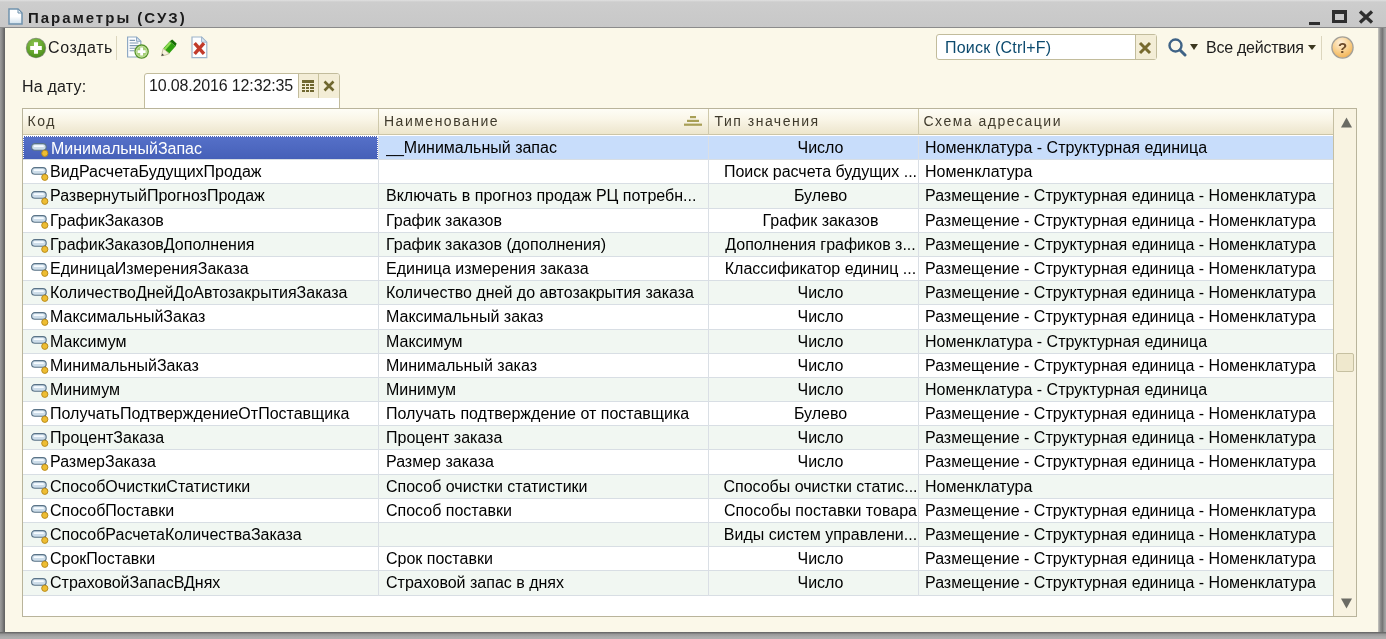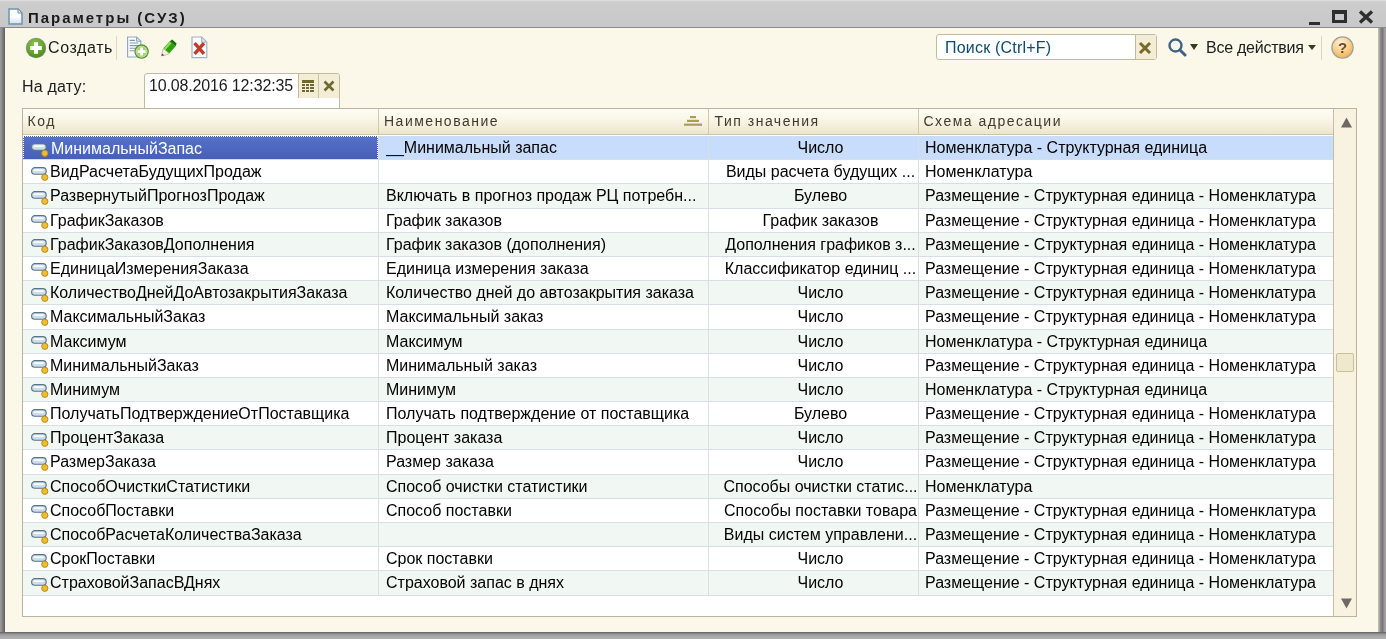--- a/index.html
+++ b/index.html
@@ -185,21 +185,21 @@
         <div class="cell c2">Число</div>
         <div class="cell c3">Номенклатура - Структурная единица</div>
       </div>
       <div class="row">
         <svg class="ricon" width="19" height="21" viewBox="0 0 19 21">
           <rect x="0.6" y="6.6" width="14.6" height="6.6" rx="3.3" fill="#cdddea" stroke="#5a7387" stroke-width="1.1"></rect>
           <rect x="2.7" y="8.2" width="10.2" height="1.9" rx="0.95" fill="#f6fbff"></rect>
           <circle cx="13.8" cy="16.3" r="3.1" fill="#eebd32" stroke="#b98c1d" stroke-width="1"></circle>
         </svg>
         <div class="cell c0">ВидРасчетаБудущихПродаж</div>
-        <div class="cell c2">Виды расчета будущих ...</div>
+        <div class="cell c2">Поиск расчета будущих ...</div>
         <div class="cell c3">Номенклатура</div>
       </div>
       <div class="row g">
         <svg class="ricon" width="19" height="21" viewBox="0 0 19 21">
           <rect x="0.6" y="6.6" width="14.6" height="6.6" rx="3.3" fill="#cdddea" stroke="#5a7387" stroke-width="1.1"></rect>
           <rect x="2.7" y="8.2" width="10.2" height="1.9" rx="0.95" fill="#f6fbff"></rect>
           <circle cx="13.8" cy="16.3" r="3.1" fill="#eebd32" stroke="#b98c1d" stroke-width="1"></circle>
         </svg>
         <div class="cell c0">РазвернутыйПрогнозПродаж</div>
         <div class="cell c1">Включать в прогноз продаж РЦ потребн...</div>

